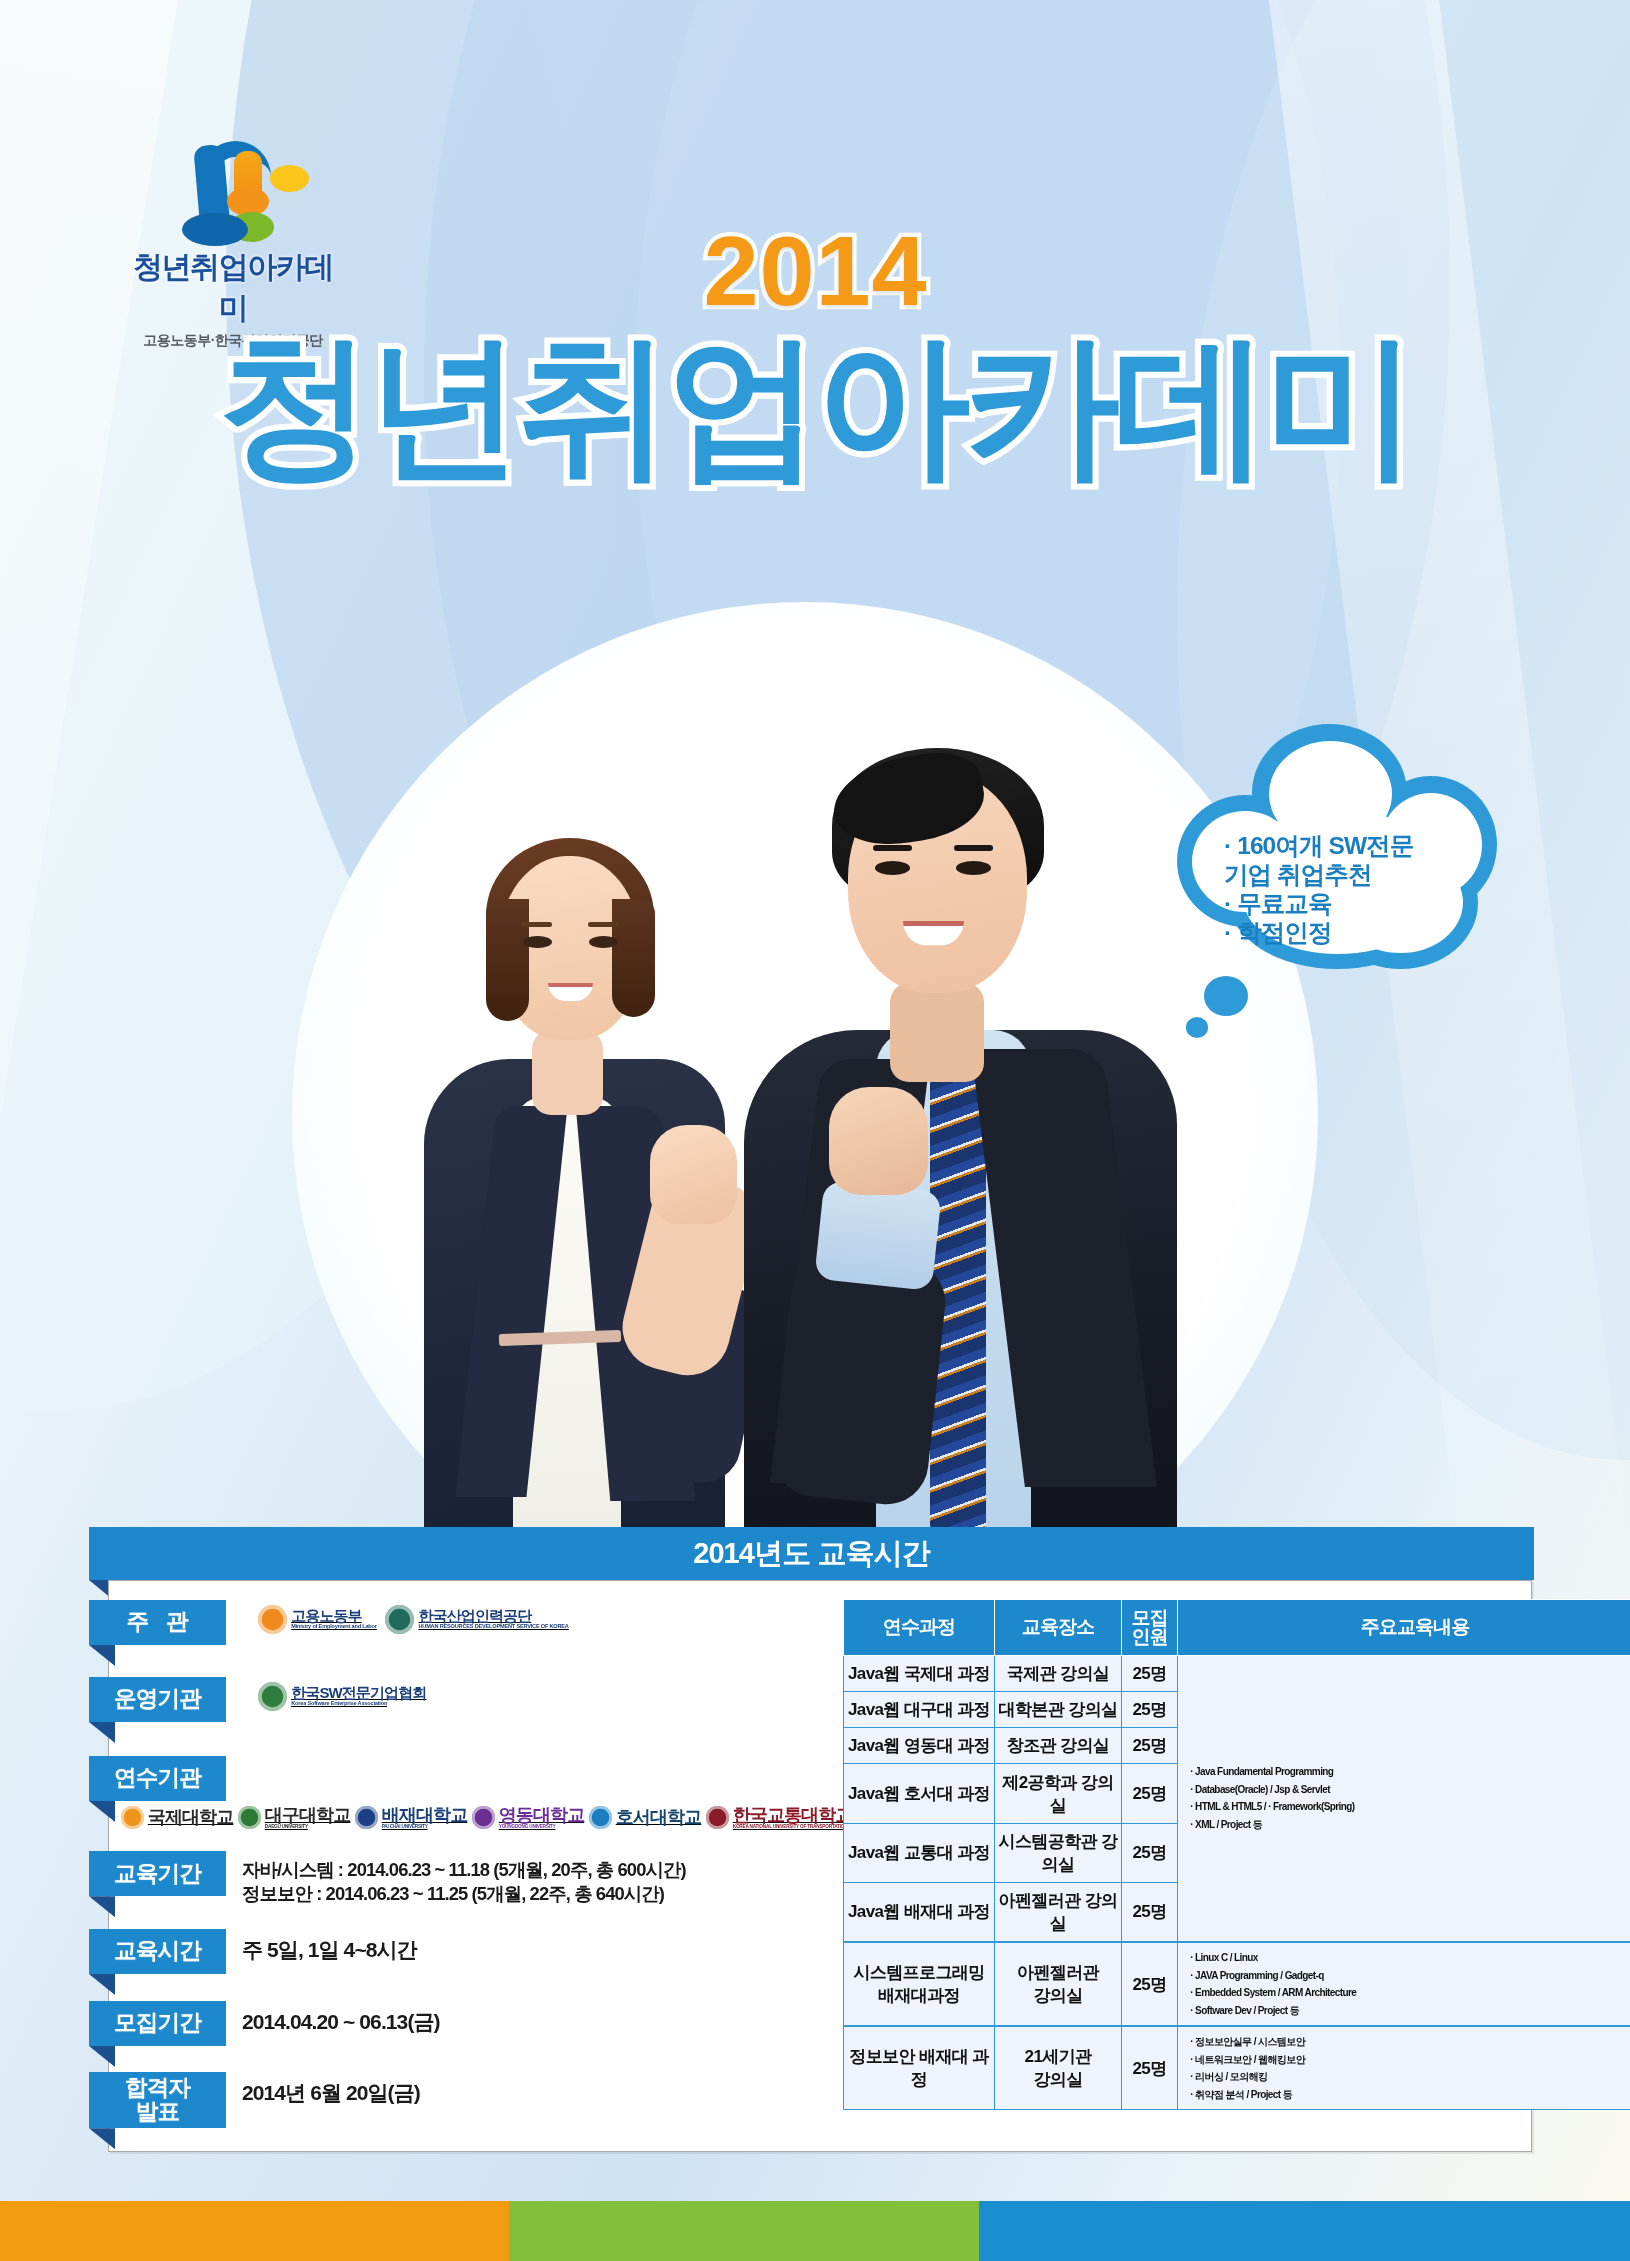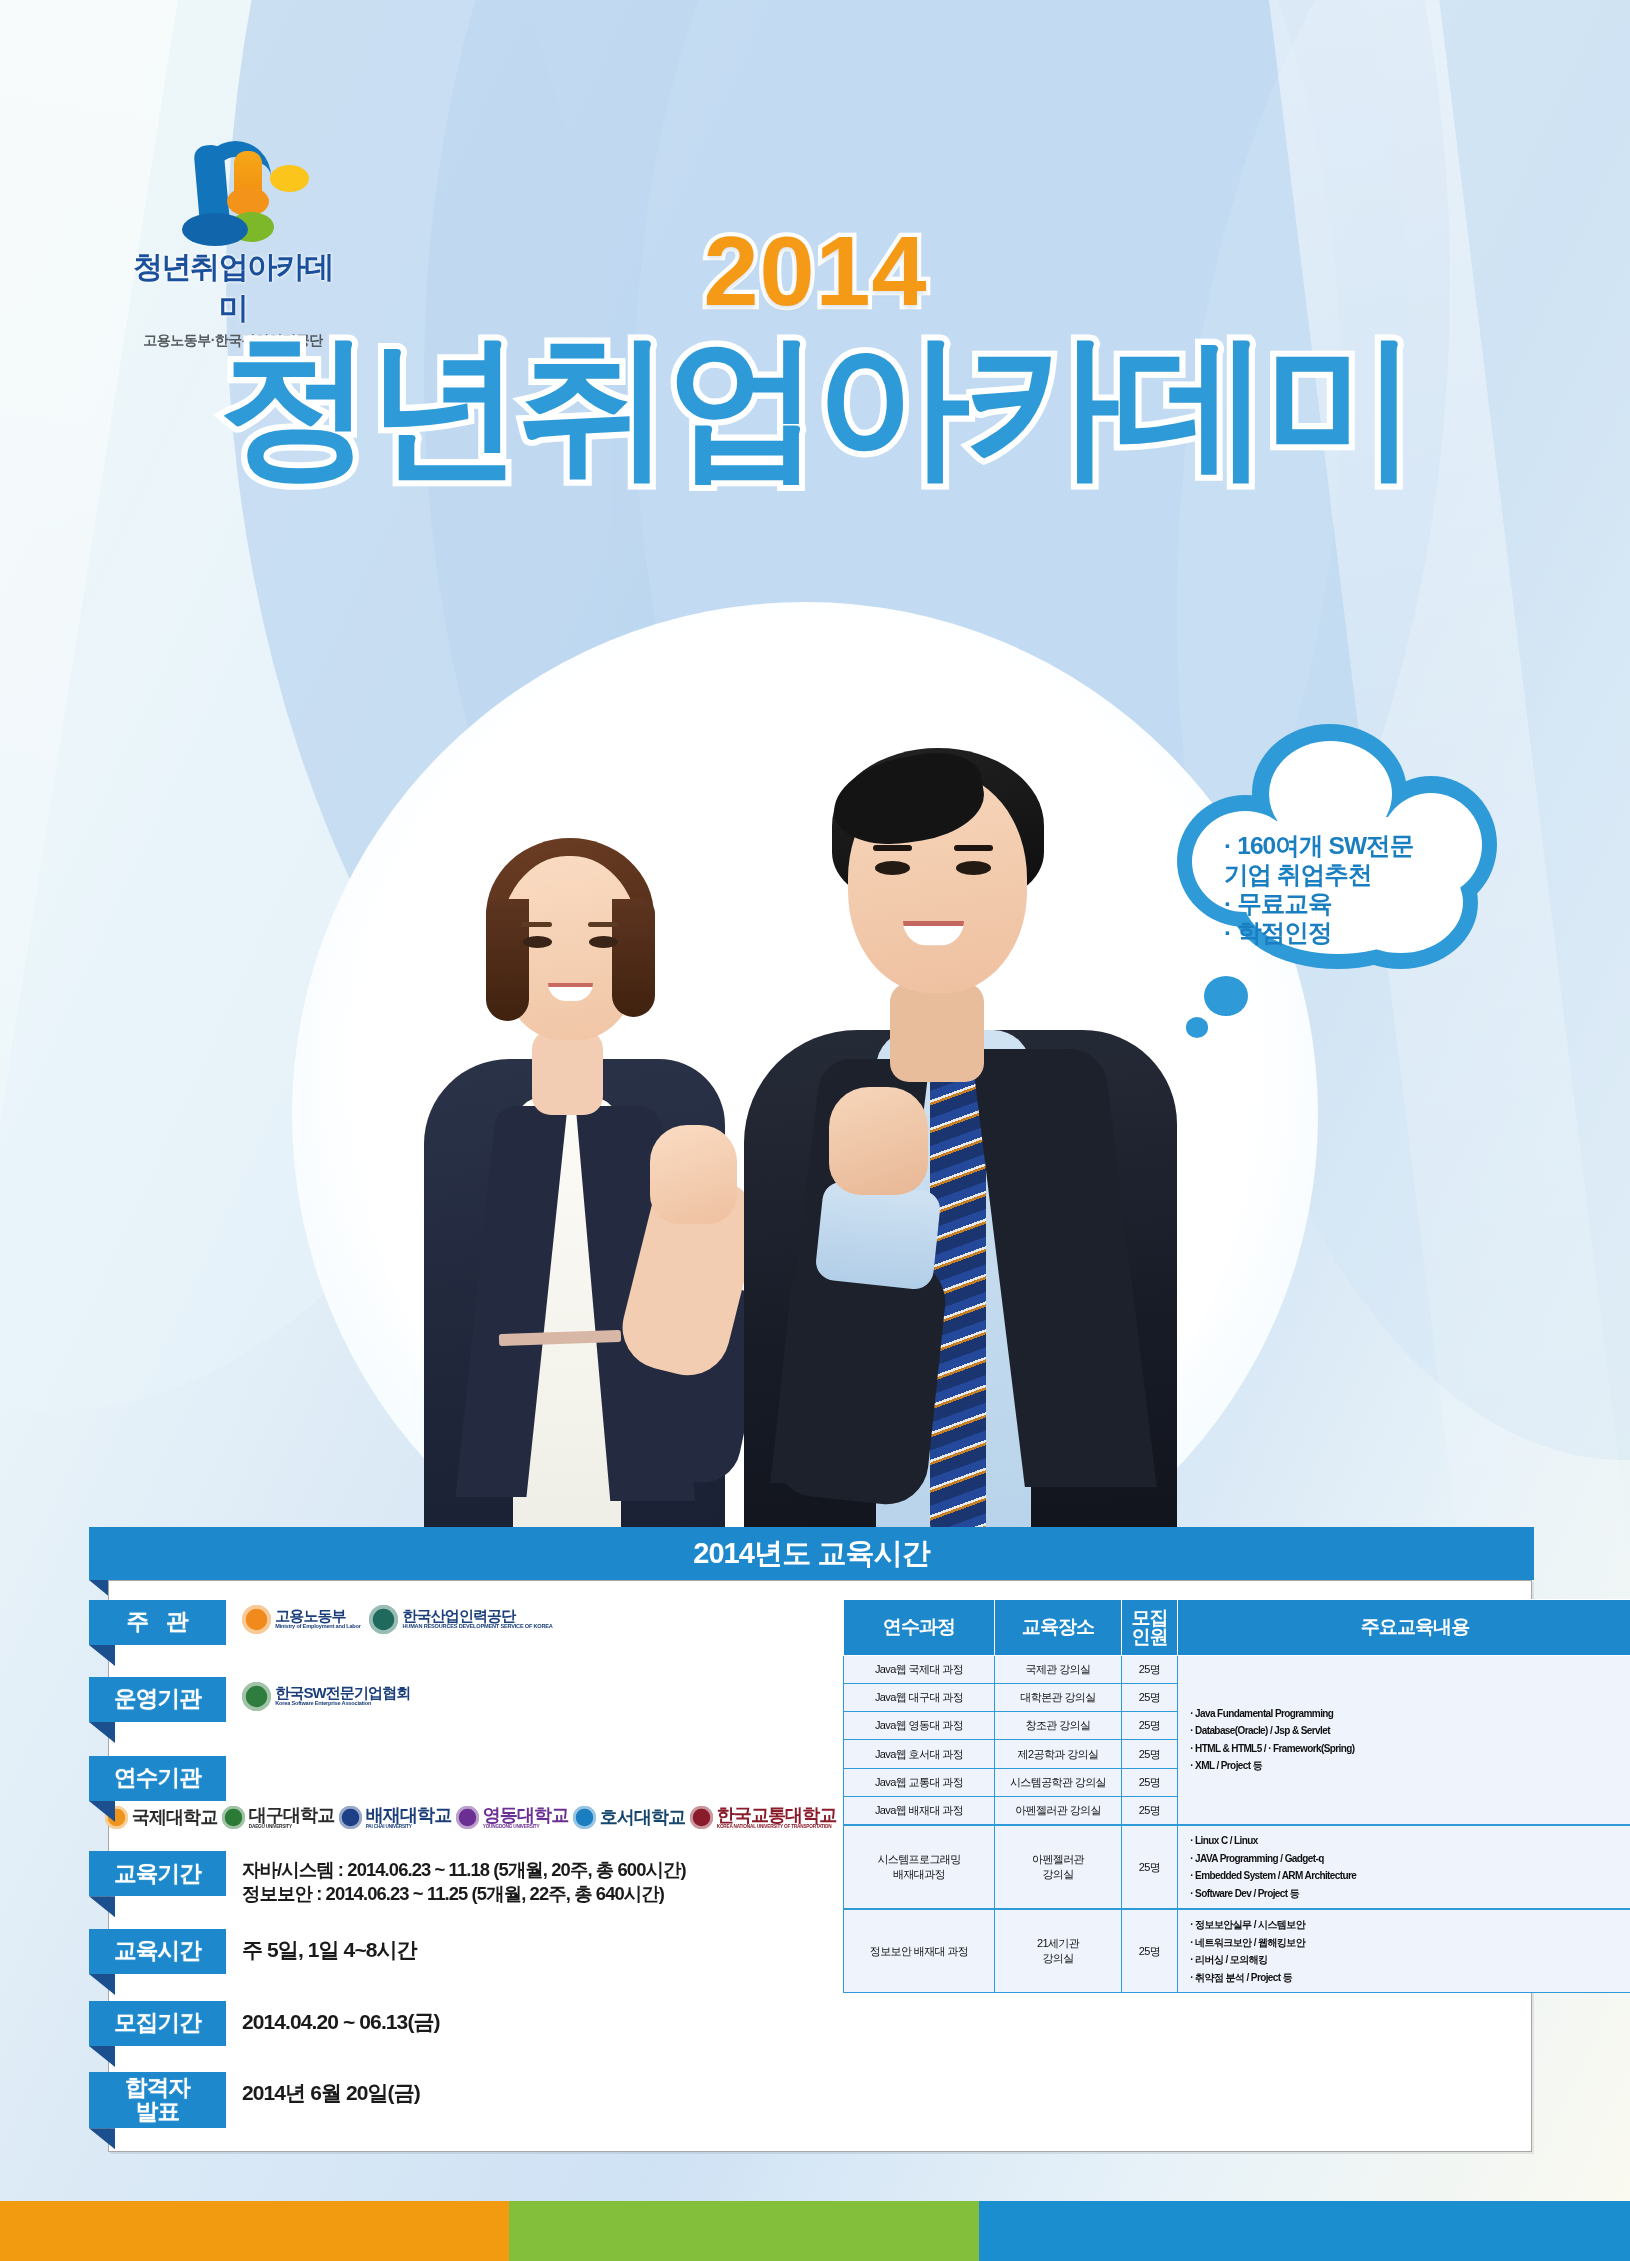--- a/index.html
+++ b/index.html
@@ -211,41 +211,41 @@
   .lbl.wide { letter-spacing:17px; text-indent:17px; }
   .lbl-fold {
     position:absolute; left:0; bottom:-21px; width:26px; height:21px;
     background:#1b4f8e; clip-path:polygon(0 0,100% 0,100% 100%);
   }
   .val {
     flex:1; padding-left:16px; font-size:21px; font-weight:bold; color:#1a1a1a;
     letter-spacing:-0.9px; line-height:1.32; padding-top:6.6px;
   }
   .val.small { font-size:18.4px; }
-  .logos { display:flex; align-items:center; gap:8.5px; padding-left:16px; padding-top:4.7px; flex-wrap:nowrap; }
+  .logos { display:flex; align-items:center; gap:8.5px; padding-left:32px; padding-top:4.7px; flex-wrap:nowrap;text-decoration:underline; }
 
   
   .lg { display:flex; align-items:center; gap:4.2px; white-space:nowrap; }
   .lg .sym { flex:0 0 auto; border-radius:50%; display:block; }
   .lg .txt { display:flex; flex-direction:column; line-height:1.05; }
   .lg .ko { font-size:15px; font-weight:bold; letter-spacing:-0.9px; }
   .lg .en { font-size:5.6px; font-weight:bold; letter-spacing:-0.2px; }
   .lg-sm .ko { font-size:18px; }
   .lg-sm .en { font-size:4.7px; }
 
   
   #tablewrap { position:absolute; left:843px; top:1599px; width:810px; }
   table.sched { border-collapse:collapse; width:100%; table-layout:fixed; }
   table.sched th {
     background:#1d89cc; color:#fff; font-size:19px; font-weight:bold;
     letter-spacing:-0.9px; padding:7.5px 1.9px; border:1.4px solid #ffffff;
     line-height:1.05;
   }
   table.sched td {
-    background:#eff3fc; color:#111; font-size:11px; font-weight:normal;
+    background:#eff3fc; color:#111; font-size:17px; font-weight:bold;
     letter-spacing:-0.6px; text-align:center; padding:6.1px 2.8px;
     border-left:1.4px solid #2e9bd8; border-right:1.4px solid #2e9bd8;
     border-top:0.9px solid #2e9bd8; border-bottom:0.9px solid #2e9bd8;
   }
   table.sched td.thick-top { border-top:2.8px solid #2e9bd8; }
   table.sched td.desc {
     text-align:left; padding-left:12.2px; font-size:10px; line-height:1.75; font-weight:bold;
   }
   .col1 { width:151px; } .col2 { width:127px; } .col3 { width:56px; } .col4 { width:auto; }
 

